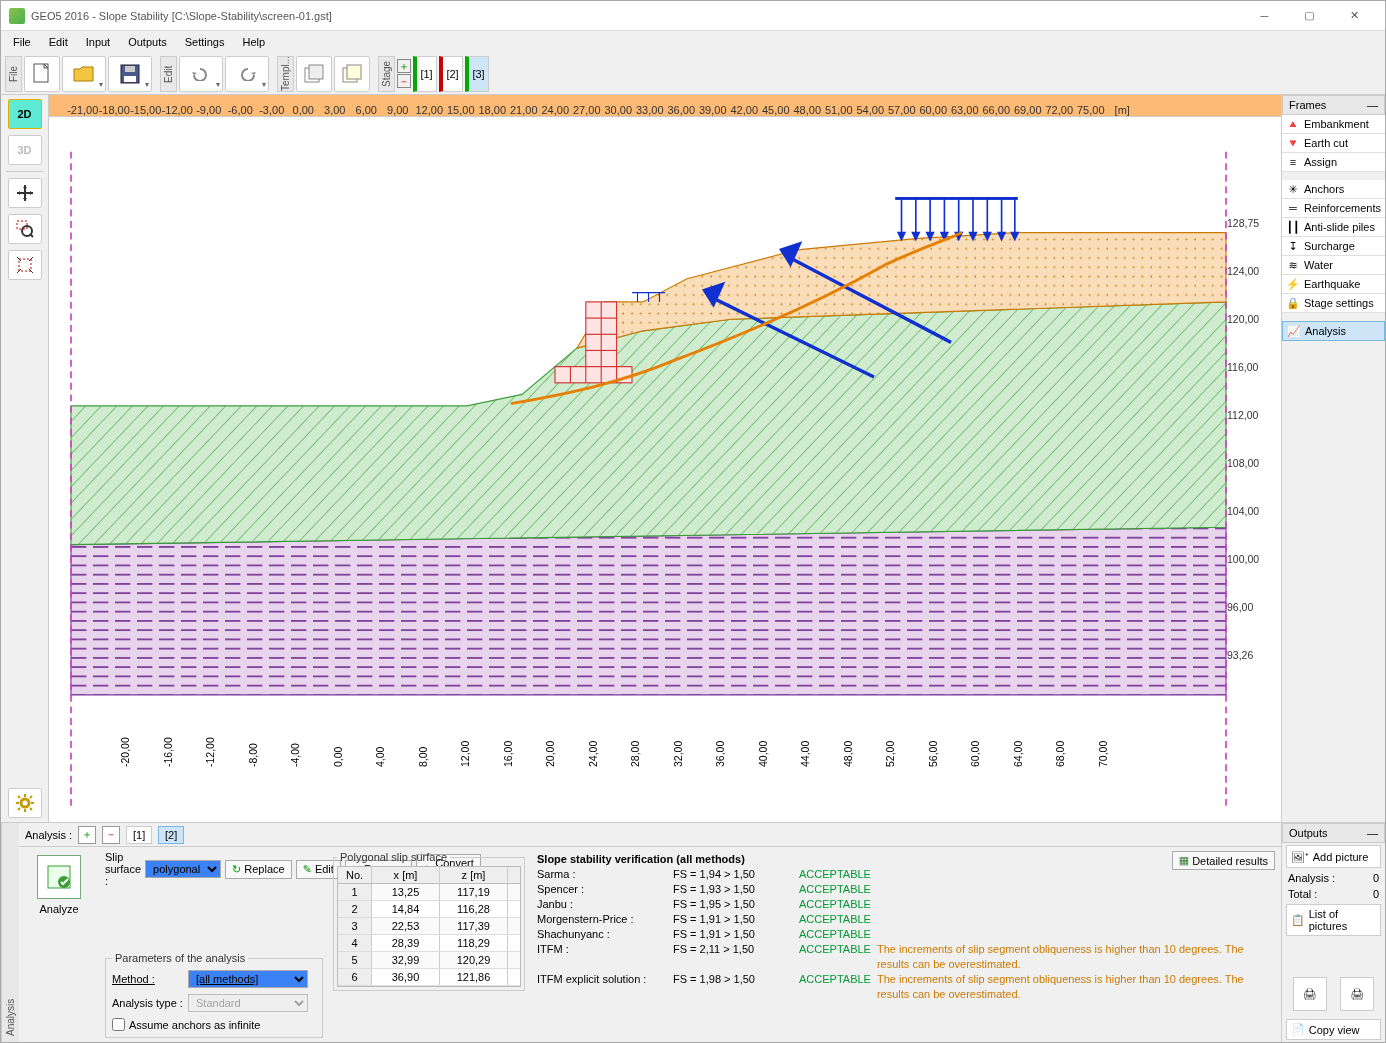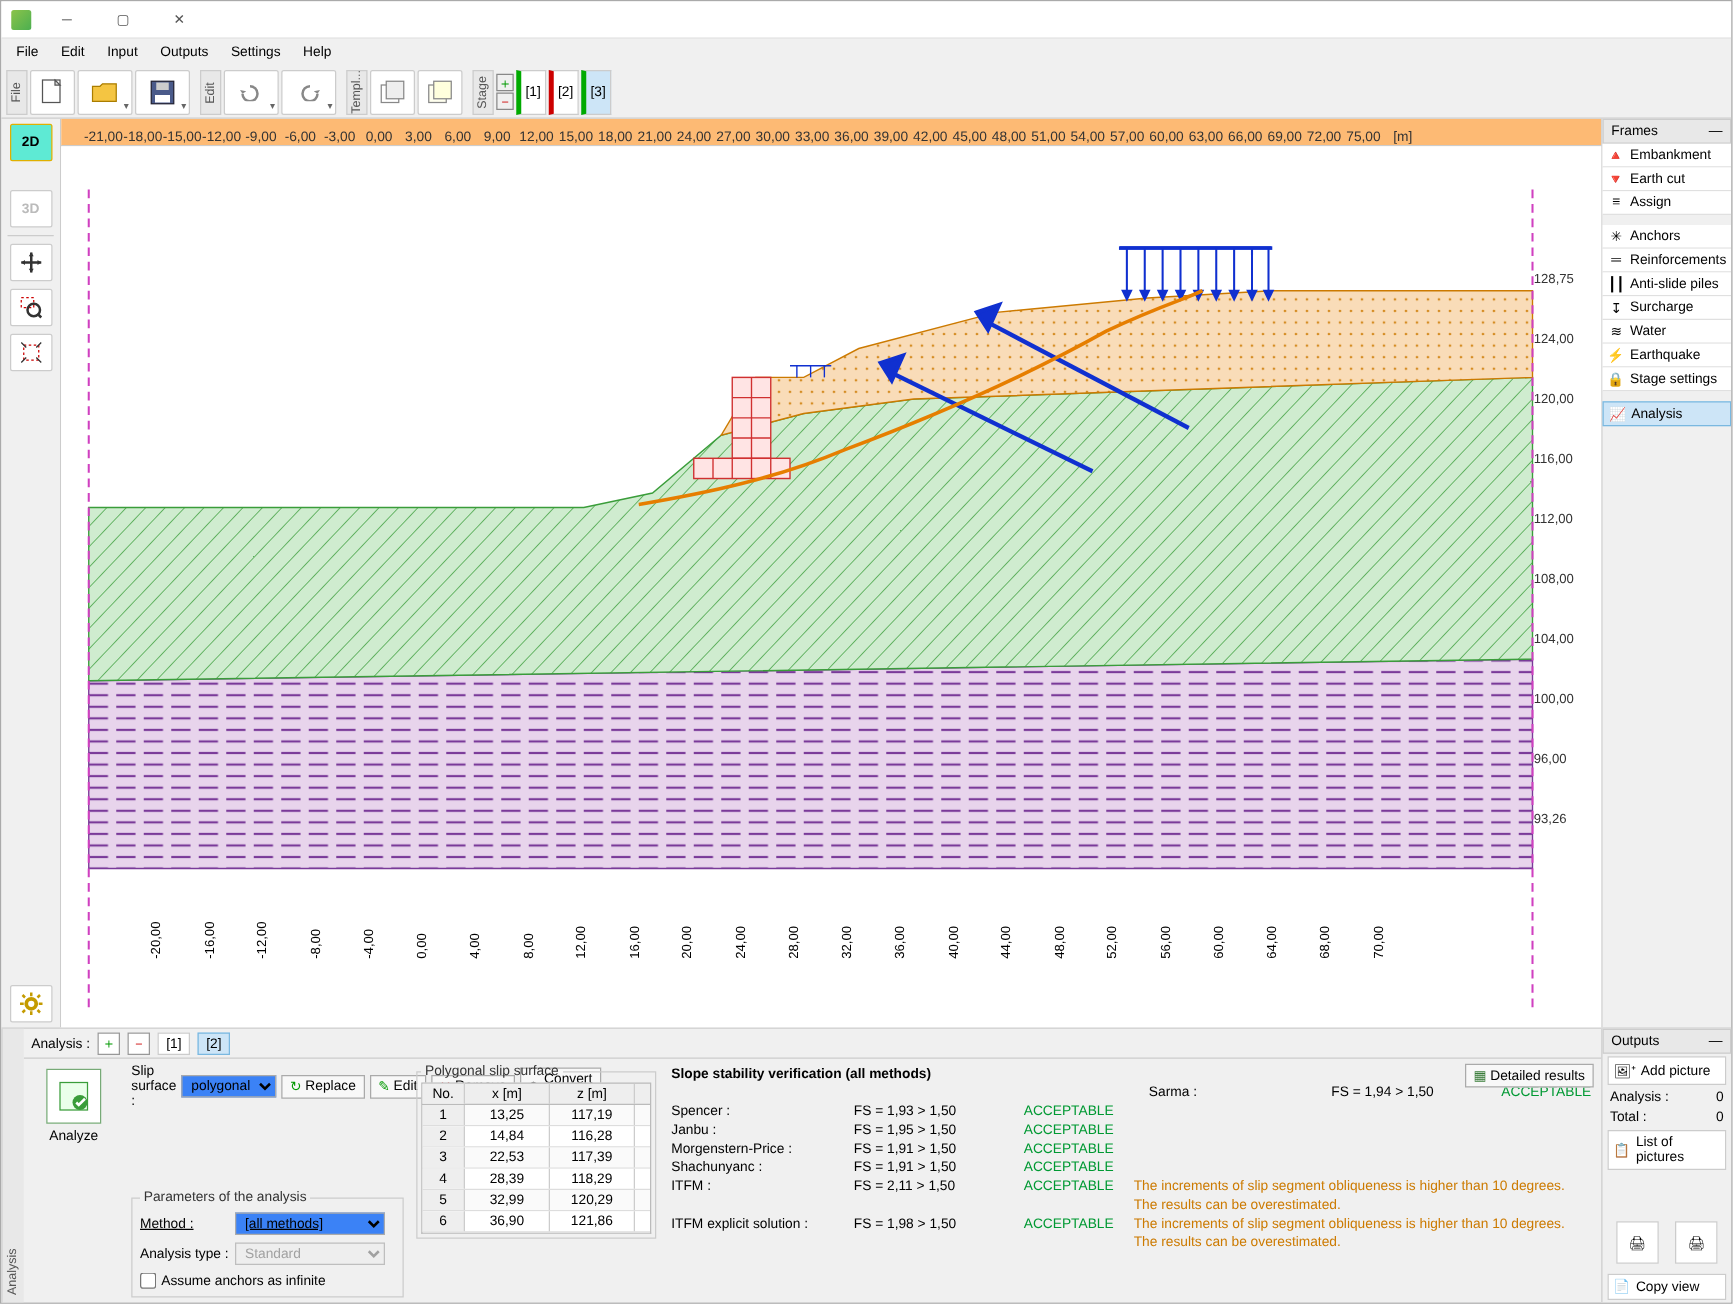--- a/index.html
+++ b/index.html
@@ -61,35 +61,36 @@
 .table-col { width:200px; padding:4px;}
 .table-col .thead { background:#eee; border:1px solid #bbb; display:flex;}
 .table-col .thead div, .table-col .trow div { border-right:1px solid #ccc; padding:2px 4px; text-align:center;}
 .table-col .tbody { border:1px solid #bbb; border-top:none; max-height:120px; overflow:auto;}
 .table-col .trow { display:flex; border-bottom:1px solid #ddd; background:#fff;}
 .table-col .trow:nth-child(odd){background:#fafafa;}
 .table-col .c0{width:34px;background:#eee;} .table-col .c1{width:68px;text-align:right;} .table-col .c2{width:68px;text-align:right;}
 .table-col .thead .c0{background:#eee;}
 .results-col { flex:1; padding:6px 8px; overflow:auto; font-size:11px;}
 .results-col .title { font-weight:bold; margin-bottom:2px;}
-.results-col .line { display:flex; gap:16px; line-height:15px;justify-content:flex-end;}
+.results-col .line { display:flex; gap:6px; line-height:15px;}
 .results-col .method{ width:130px;} .results-col .fs{width:120px;} .results-col .ok{color:#009933;} .results-col .warn{color:#cc7a00; flex:1;}
 .detailed { position:absolute; right:6px; top:4px;}
 .outputs { width:104px; border-left:1px solid #ccc; display:flex; flex-direction:column; background:#f0f0f0;}
 .outputs .orow{ display:flex; justify-content:space-between; padding:2px 6px;}
 .outputs .obtn{ border:1px solid #ccc; background:#fff; margin:2px 4px; padding:3px 4px; display:flex; align-items:center; gap:4px;}
 .outputs .icons{ display:flex; justify-content:space-around; padding:6px 4px;}
 .outputs .picon{ width:34px; height:34px; border:1px solid #ccc; background:#fff; display:flex; align-items:center; justify-content:center;}
 svg{display:block;}
 </style>
 </head>
 <body>
 
 <div class="titlebar">
   <div class="icon"></div>
+  <div class="title">GEO5 2016 - Slope Stability [C:\Slope-Stability\screen-01.gst]</div>
   <div class="winbtns">
     <div class="winbtn">─</div>
     <div class="winbtn">▢</div>
     <div class="winbtn">✕</div>
   </div>
 </div>
 
 <div class="menubar">
   <div class="item">File</div>
   <div class="item">Edit</div>
@@ -166,21 +167,21 @@
   <div class="stage-btn" style="background:#cde5f7;border-left:4px solid #0a0;">
       <span>[3]</span>
     </div>
 </div>
 
 <div class="main">
   <div class="lefttools">
     <div class="lt active">
         <b>2D</b>
       </div>
-    <div class="lt" style="color:#bbb;margin-top:17px;">
+    <div class="lt" style="color:#bbb;">
         <b>3D</b>
       </div>
     <div style="height:1px;width:80%;background:#ccc;"></div>
     <div class="lt">
         <svg width="18" height="18">
           <path d="M9 1 L9 17 M1 9 L17 9" stroke="#333" stroke-width="2"></path>
           <path d="M9 1 L7 4 L11 4 Z M9 17 L7 14 L11 14 Z M1 9 L4 7 L4 11 Z M17 9 L14 7 L14 11 Z" fill="#333"></path>
         </svg>
       </div>
     <div class="lt">

